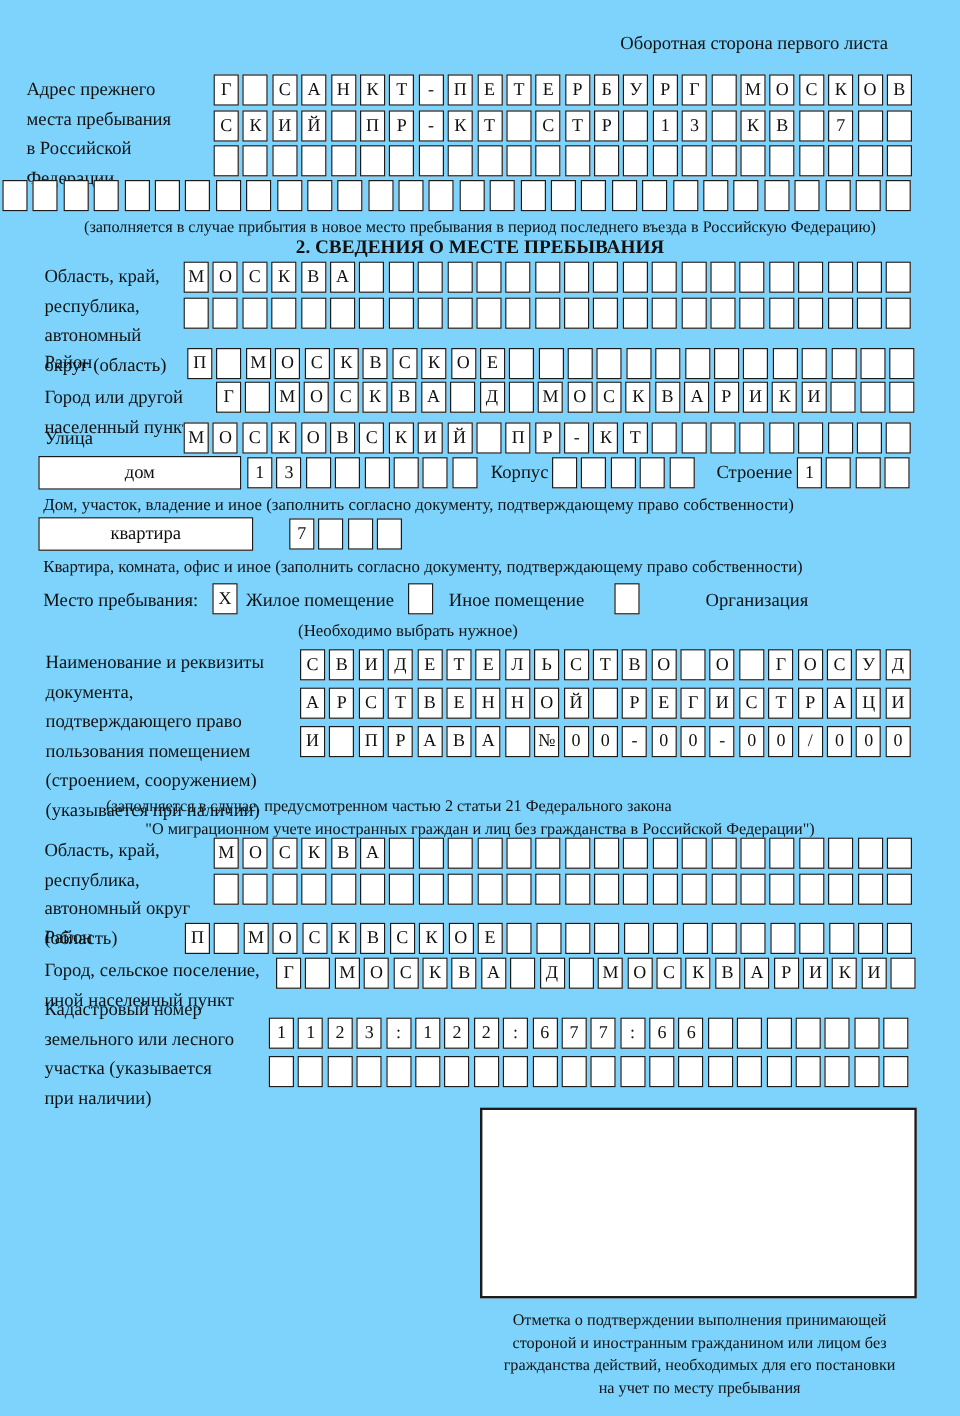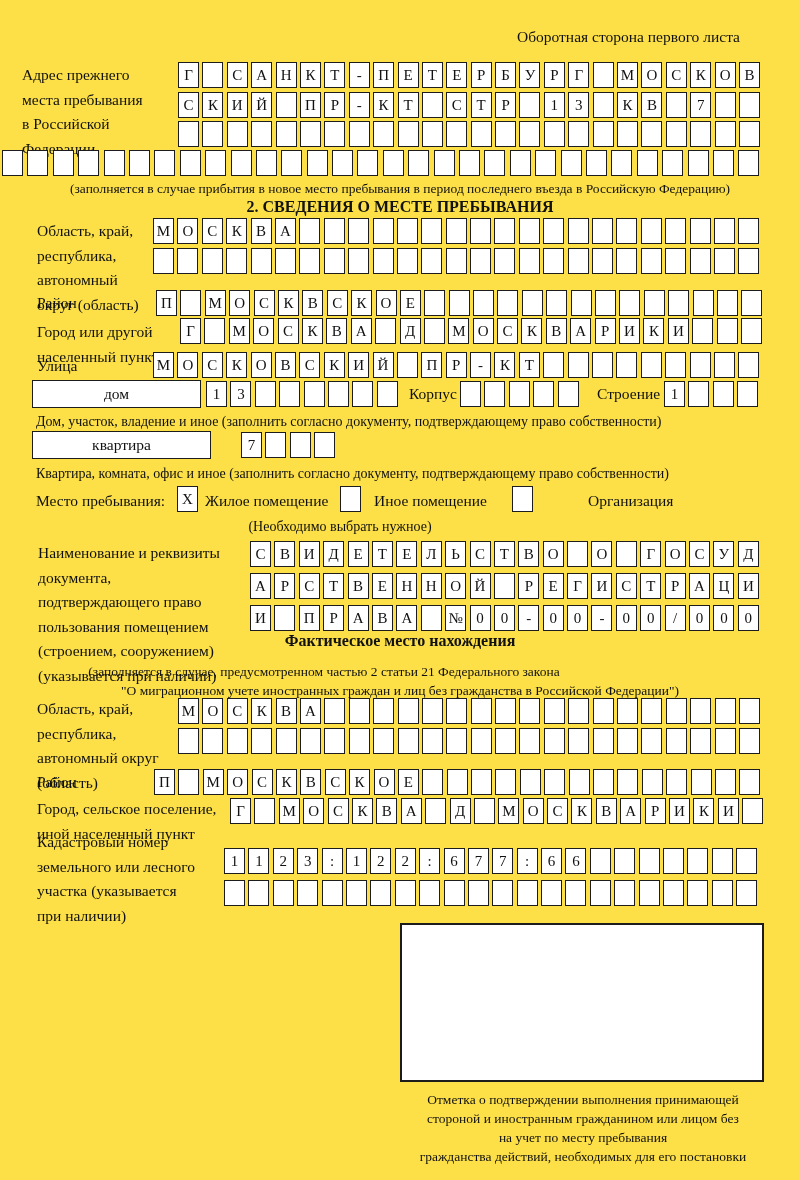--- a/index.html
+++ b/index.html
@@ -2,21 +2,21 @@
 <html><head>
 <meta charset="utf-8">
 <style>
   * { margin:0; padding:0; box-sizing:border-box; }
   html,body { background:#ffffff; }
   body {
     width:800px; height:1180px;
     font-family:"Liberation Serif","DejaVu Serif",serif;
     color:#111;
   }
-  .page { position:relative; width:800px; height:1180px; background:#fde047; overflow:hidden; }
+  .page { position:relative; width:800px; height:1180px; background:#7dd3fc; overflow:hidden; }
   .abs { position:absolute; }
   .label { font-size:15.5px; line-height:24.5px; }
   .small { font-size:13.5px; line-height:19px; }
   .bold { font-weight:bold; }
   .center { text-align:center; }
   
   .cg { display:flex; gap:3.4px; }
   .cg-wide { gap:4.4px; }
   .bx {
     flex:none; width:21px; height:26px;
@@ -405,21 +405,20 @@
       <span class="bx">0</span>
       <span class="bx">-</span>
       <span class="bx">0</span>
       <span class="bx">0</span>
       <span class="bx">/</span>
       <span class="bx">0</span>
       <span class="bx">0</span>
       <span class="bx">0</span>
     </div>
 
-  <div class="abs bold center" style="left:0; top:632px; width:800px; font-size:16px;">Фактическое место нахождения</div>
   <div class="abs small center" style="left:0; top:662px; width:648px;">(заполняется в случае, предусмотренном частью 2 статьи 21 Федерального закона</div>
   <div class="abs small center" style="left:0; top:681px; width:800px;">"О миграционном учете иностранных граждан и лиц без гражданства в Российской Федерации")</div>
 
   <div class="abs label" style="left:37px; top:697px; width:125px;">Область, край, республика, автономный округ (область)</div>
   <div class="abs cg" style="left:178px; top:698px;">
       <span class="bx">М</span>
       <span class="bx">О</span>
       <span class="bx">С</span>
       <span class="bx">К</span>
       <span class="bx">В</span>
@@ -572,17 +571,17 @@
       <span class="bx"></span>
       <span class="bx"></span>
       <span class="bx"></span>
       <span class="bx"></span>
     </div>
 
   <div class="abs stampbox" style="left:400px; top:923px; width:364px; height:159px;"></div>
   <div class="abs small center" style="left:398px; top:1090px; width:370px;">
     <div>Отметка о подтверждении выполнения принимающей</div>
     <div>стороной и иностранным гражданином или лицом без</div>
+    <div>гражданства действий, необходимых для его постановки</div>
     <div>на учет по месту пребывания</div>
-    <div>гражданства действий, необходимых для его постановки</div>
   </div>
 
 </div>
 
 </body></html>

